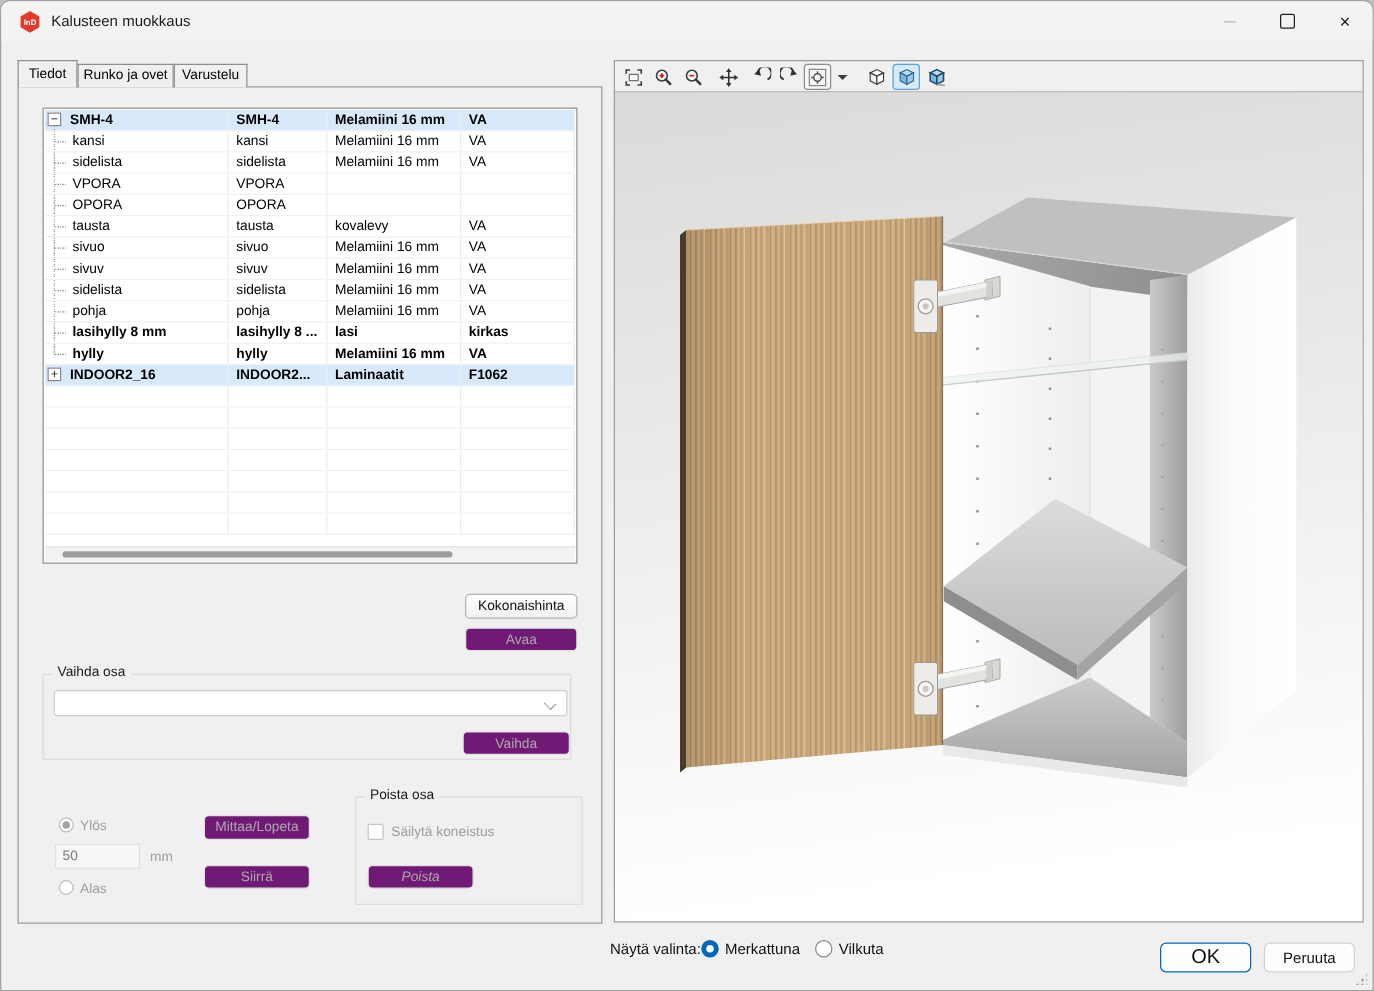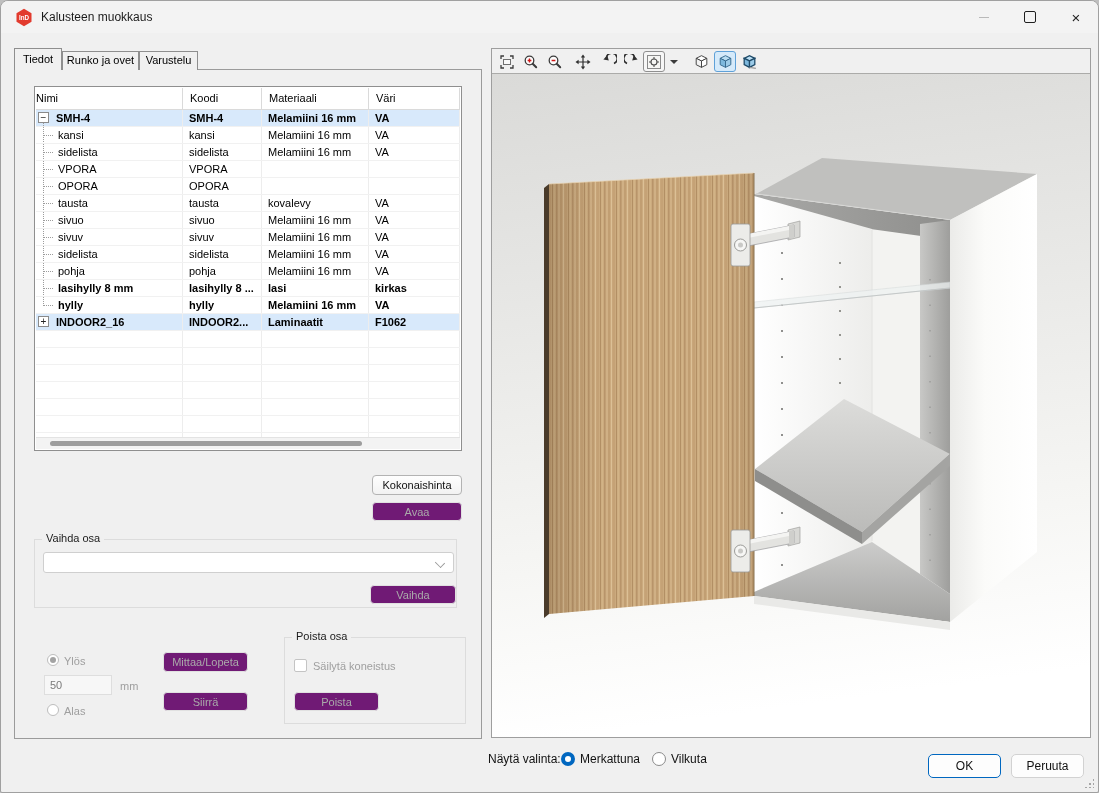--- a/index.html
+++ b/index.html
@@ -69,21 +69,21 @@
   .tbtn.boxed{border:1px solid #8f8f8f;background:#f6f6f6;}
   .tbtn.selected{background:#d5eafa;border:1px solid #5fa1d8;}
   .darr{width:0;height:0;border-left:4px solid transparent;border-right:4px solid transparent;border-top:4px solid #3c3c3c;}
   .vcanvas{position:absolute;left:0;top:25px;width:598px;height:663px;}
   .vcanvas svg{display:block;}
   
   .ftext{position:absolute;font-size:12px;color:#111;z-index:2;}
   .fradio-on{position:absolute;width:14px;height:14px;border-radius:50%;border:4px solid #0067c0;background:#fff;box-sizing:border-box;z-index:2;}
   .fradio-off{position:absolute;width:14px;height:14px;border-radius:50%;border:1px solid #8b8b8b;background:#fff;box-sizing:border-box;z-index:2;}
   .okbtn{position:absolute;left:927px;top:753px;width:73px;height:24px;border:1.6px solid #0067c0;border-radius:5px;
-         background:#fdfdfd;font-size:12px;color:#111;z-index:2;}
+         background:#fdfdfd;font-size:16px;color:#111;z-index:2;}
   .cancelbtn{position:absolute;left:1010px;top:753px;width:73px;height:24px;border:1px solid #d2d2d2;border-radius:5px;
          background:#fdfdfd;font-size:12px;color:#111;z-index:2;}
   .grip{position:absolute;right:4px;bottom:4px;width:10px;height:10px;
         background-image:radial-gradient(#a5a5a5 1px,transparent 1.2px);background-size:4px 4px;
         clip-path:polygon(100% 0,100% 100%,0 100%);}
   .icon-svg{display:block;}
 </style>
 </head>
 <body>
 
@@ -105,26 +105,20 @@
         <div class="g-close">×</div>
       </div>
   </div>
 
   <div class="tab active" style="left:13px;width:48px;">Tiedot</div>
   <div class="tab inactive" style="left:61px;width:77px;">Runko ja ovet</div>
   <div class="tab inactive" style="left:138px;width:59px;">Varustelu</div>
   <div class="tabpage"></div>
 
   <div class="tablebox">
-    <div class="thead">
-      <div class="thcell c0">Nimi</div>
-      <div class="thcell c1">Koodi</div>
-      <div class="thcell c2">Materiaali</div>
-      <div class="thcell c3">Väri</div>
-    </div>
     <div class="gridbody" id="grid-body">
         <div class="trow sel bold">
           <div class="tcell c0"><span class="expander">−</span><span class="vline below"></span><span class="ntext">SMH-4</span></div>
           <div class="tcell c1">SMH-4</div>
           <div class="tcell c2">Melamiini 16 mm</div>
           <div class="tcell c3">VA</div>
         </div>
         <div class="trow">
           <div class="tcell c0"><span class="vline"></span><span class="hline"></span><span class="ntext child">kansi</span></div>
           <div class="tcell c1">kansi</div>
@@ -264,21 +258,21 @@
   <span class="dlabel" style="left:119px;top:679px;">mm</span>
   <button class="btn disabled" style="left:162px;top:691px;width:85px;height:19px;">Siirrä</button>
   <span class="dradio" style="left:46px;top:703px;"></span>
   <span class="dlabel" style="left:63px;top:704px;">Alas</span>
 
   <div class="group" style="left:283px;top:636px;width:182px;height:87px;">
     <span class="glabel">Poista osa</span>
   </div>
   <span class="dcheck" style="left:293px;top:658px;"></span>
   <span class="dlabel" style="left:312px;top:659px;">Säilytä koneistus</span>
-  <button class="btn disabled" style="left:293px;top:691px;width:85px;height:19px;">Poista</button>
+  <button class="btn disabled" style="left:293px;top:691px;width:85px;height:19px;font-style:italic;">Poista</button>
 
   <div class="viewport">
     <div class="vtoolbar">
       <span class="tbtn" style="left:4px;">
         <svg class="icon-svg" width="16" height="16" viewBox="0 0 16 16">
           <path d="M2,5 V2 H5 M11,2 H14 V5 M14,11 V14 H11 M5,14 H2 V11" stroke="#3c3c3c" stroke-width="1.3" fill="none"></path>
           <rect x="4.5" y="5.5" width="7" height="5" fill="#fafafa" stroke="#707070" stroke-width="1"></rect>
         </svg>
         </span>
       <span class="tbtn" style="left:28px;">

